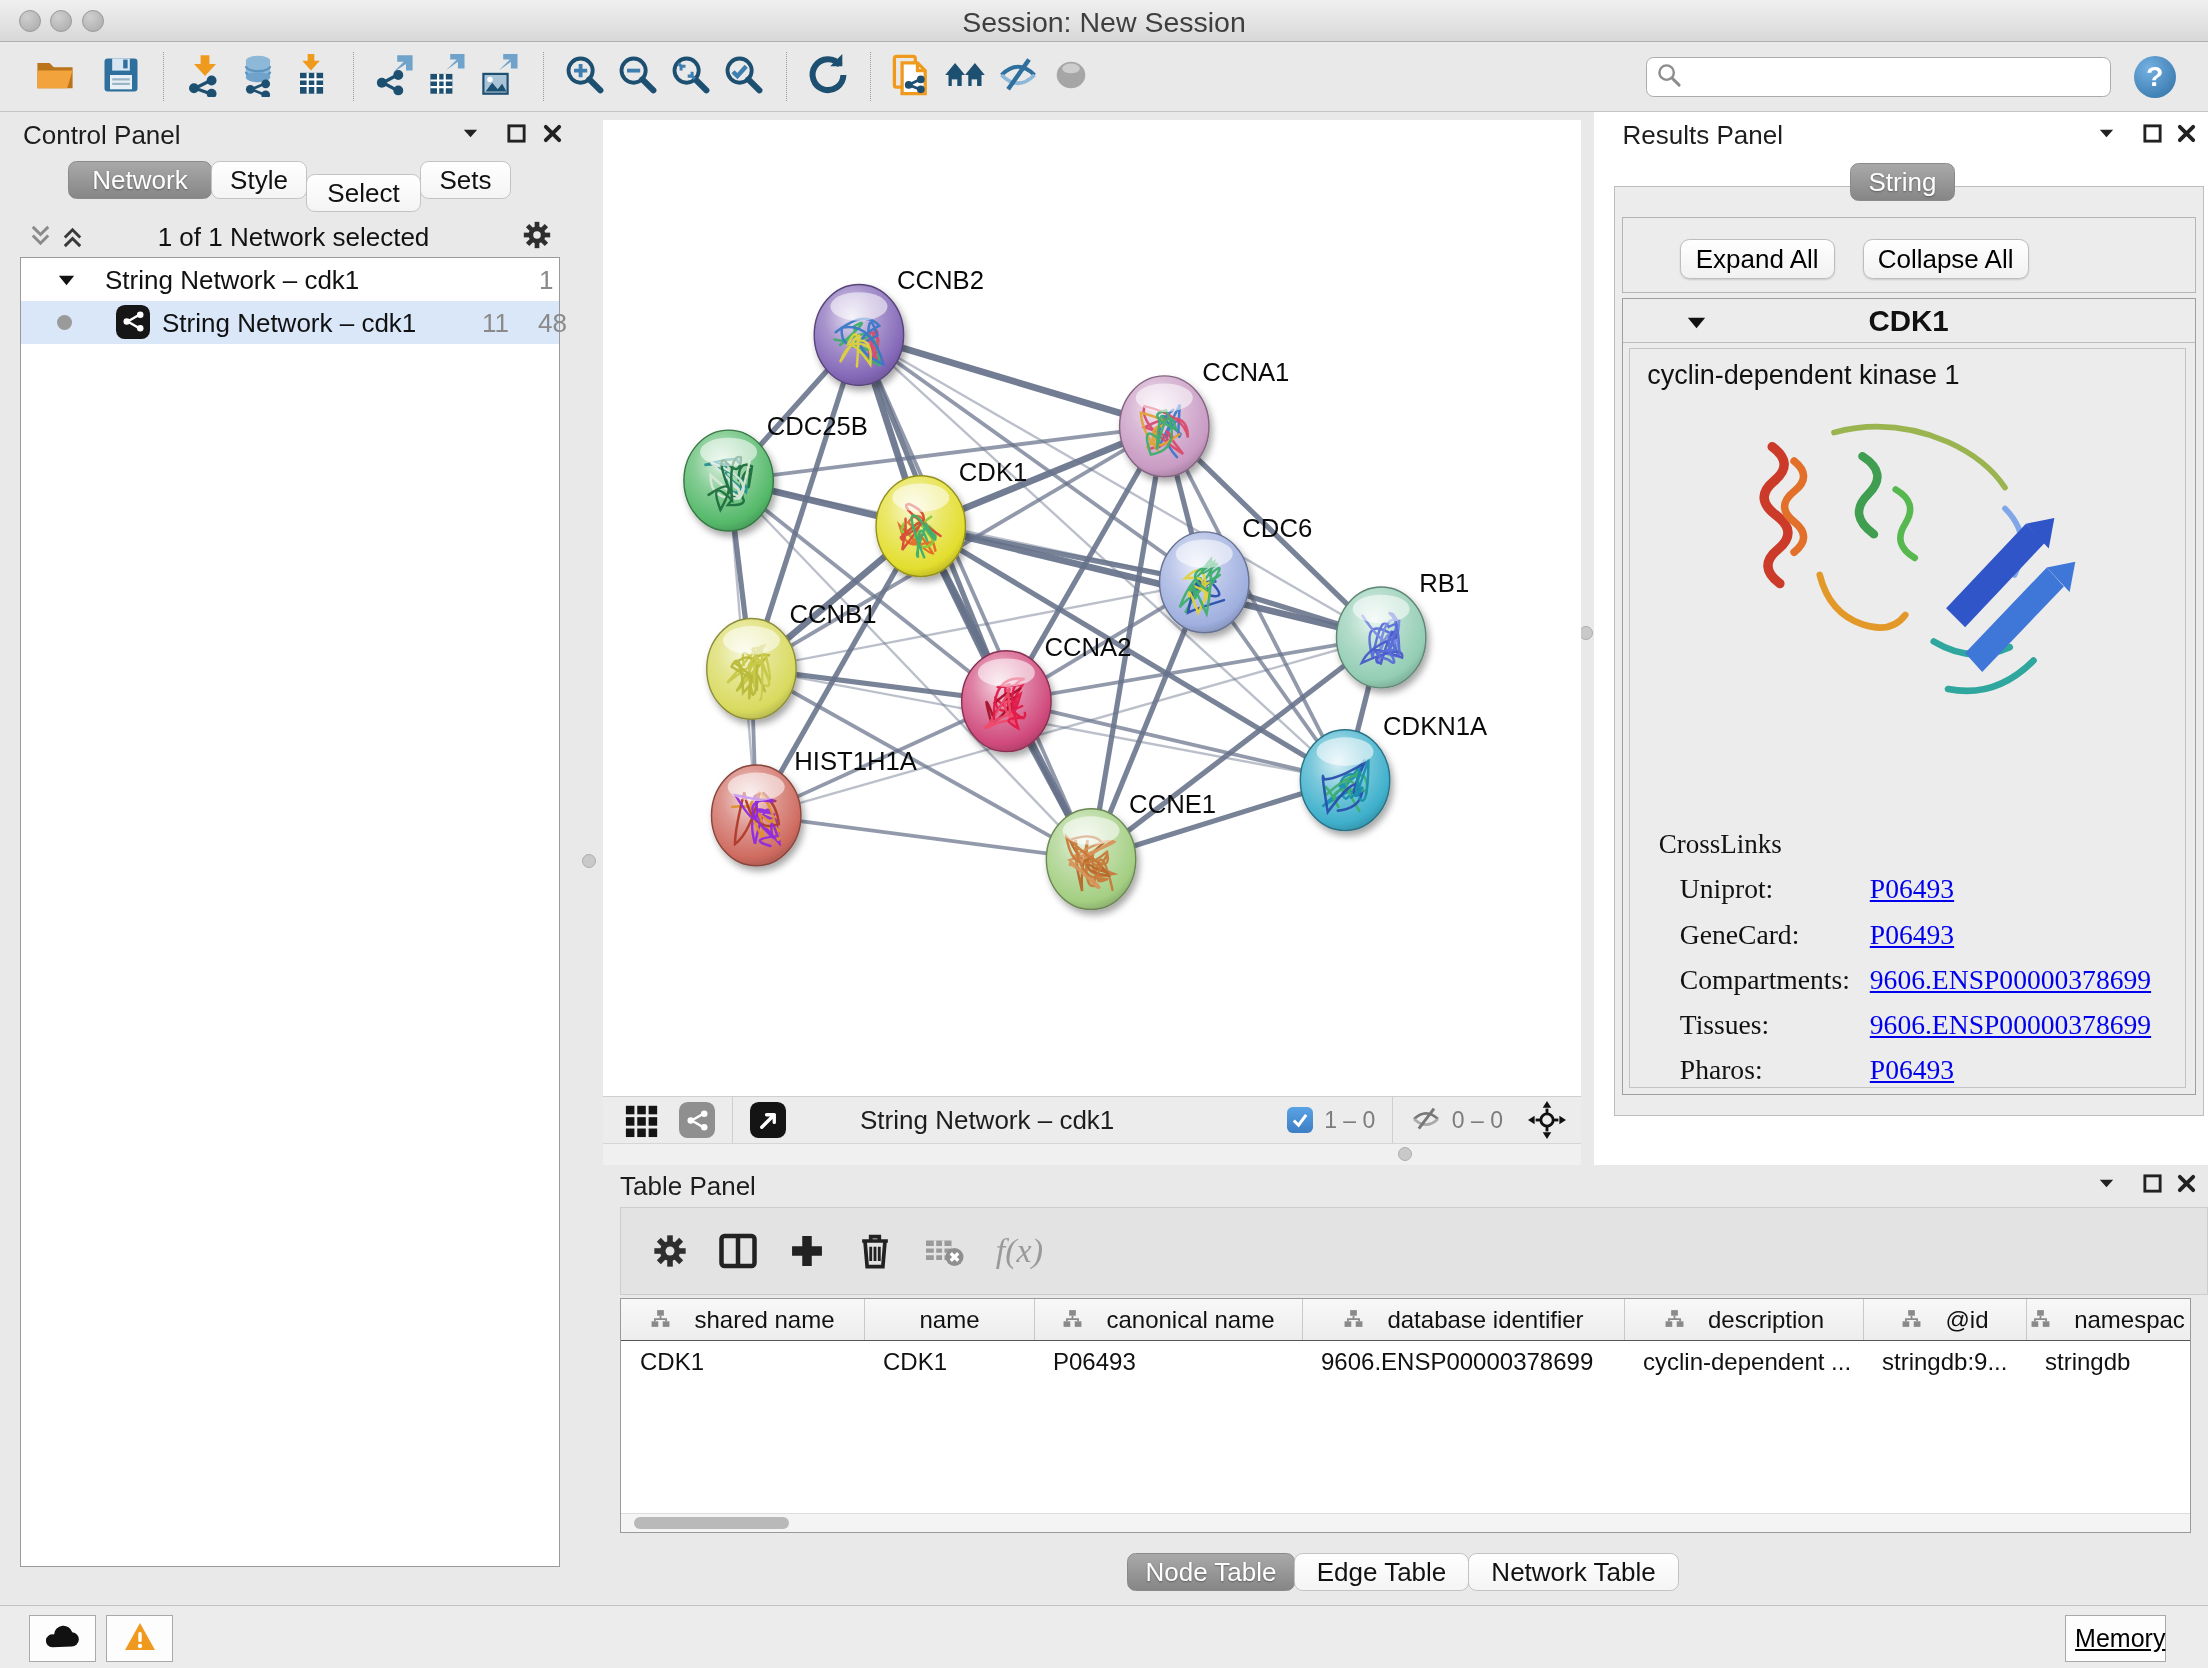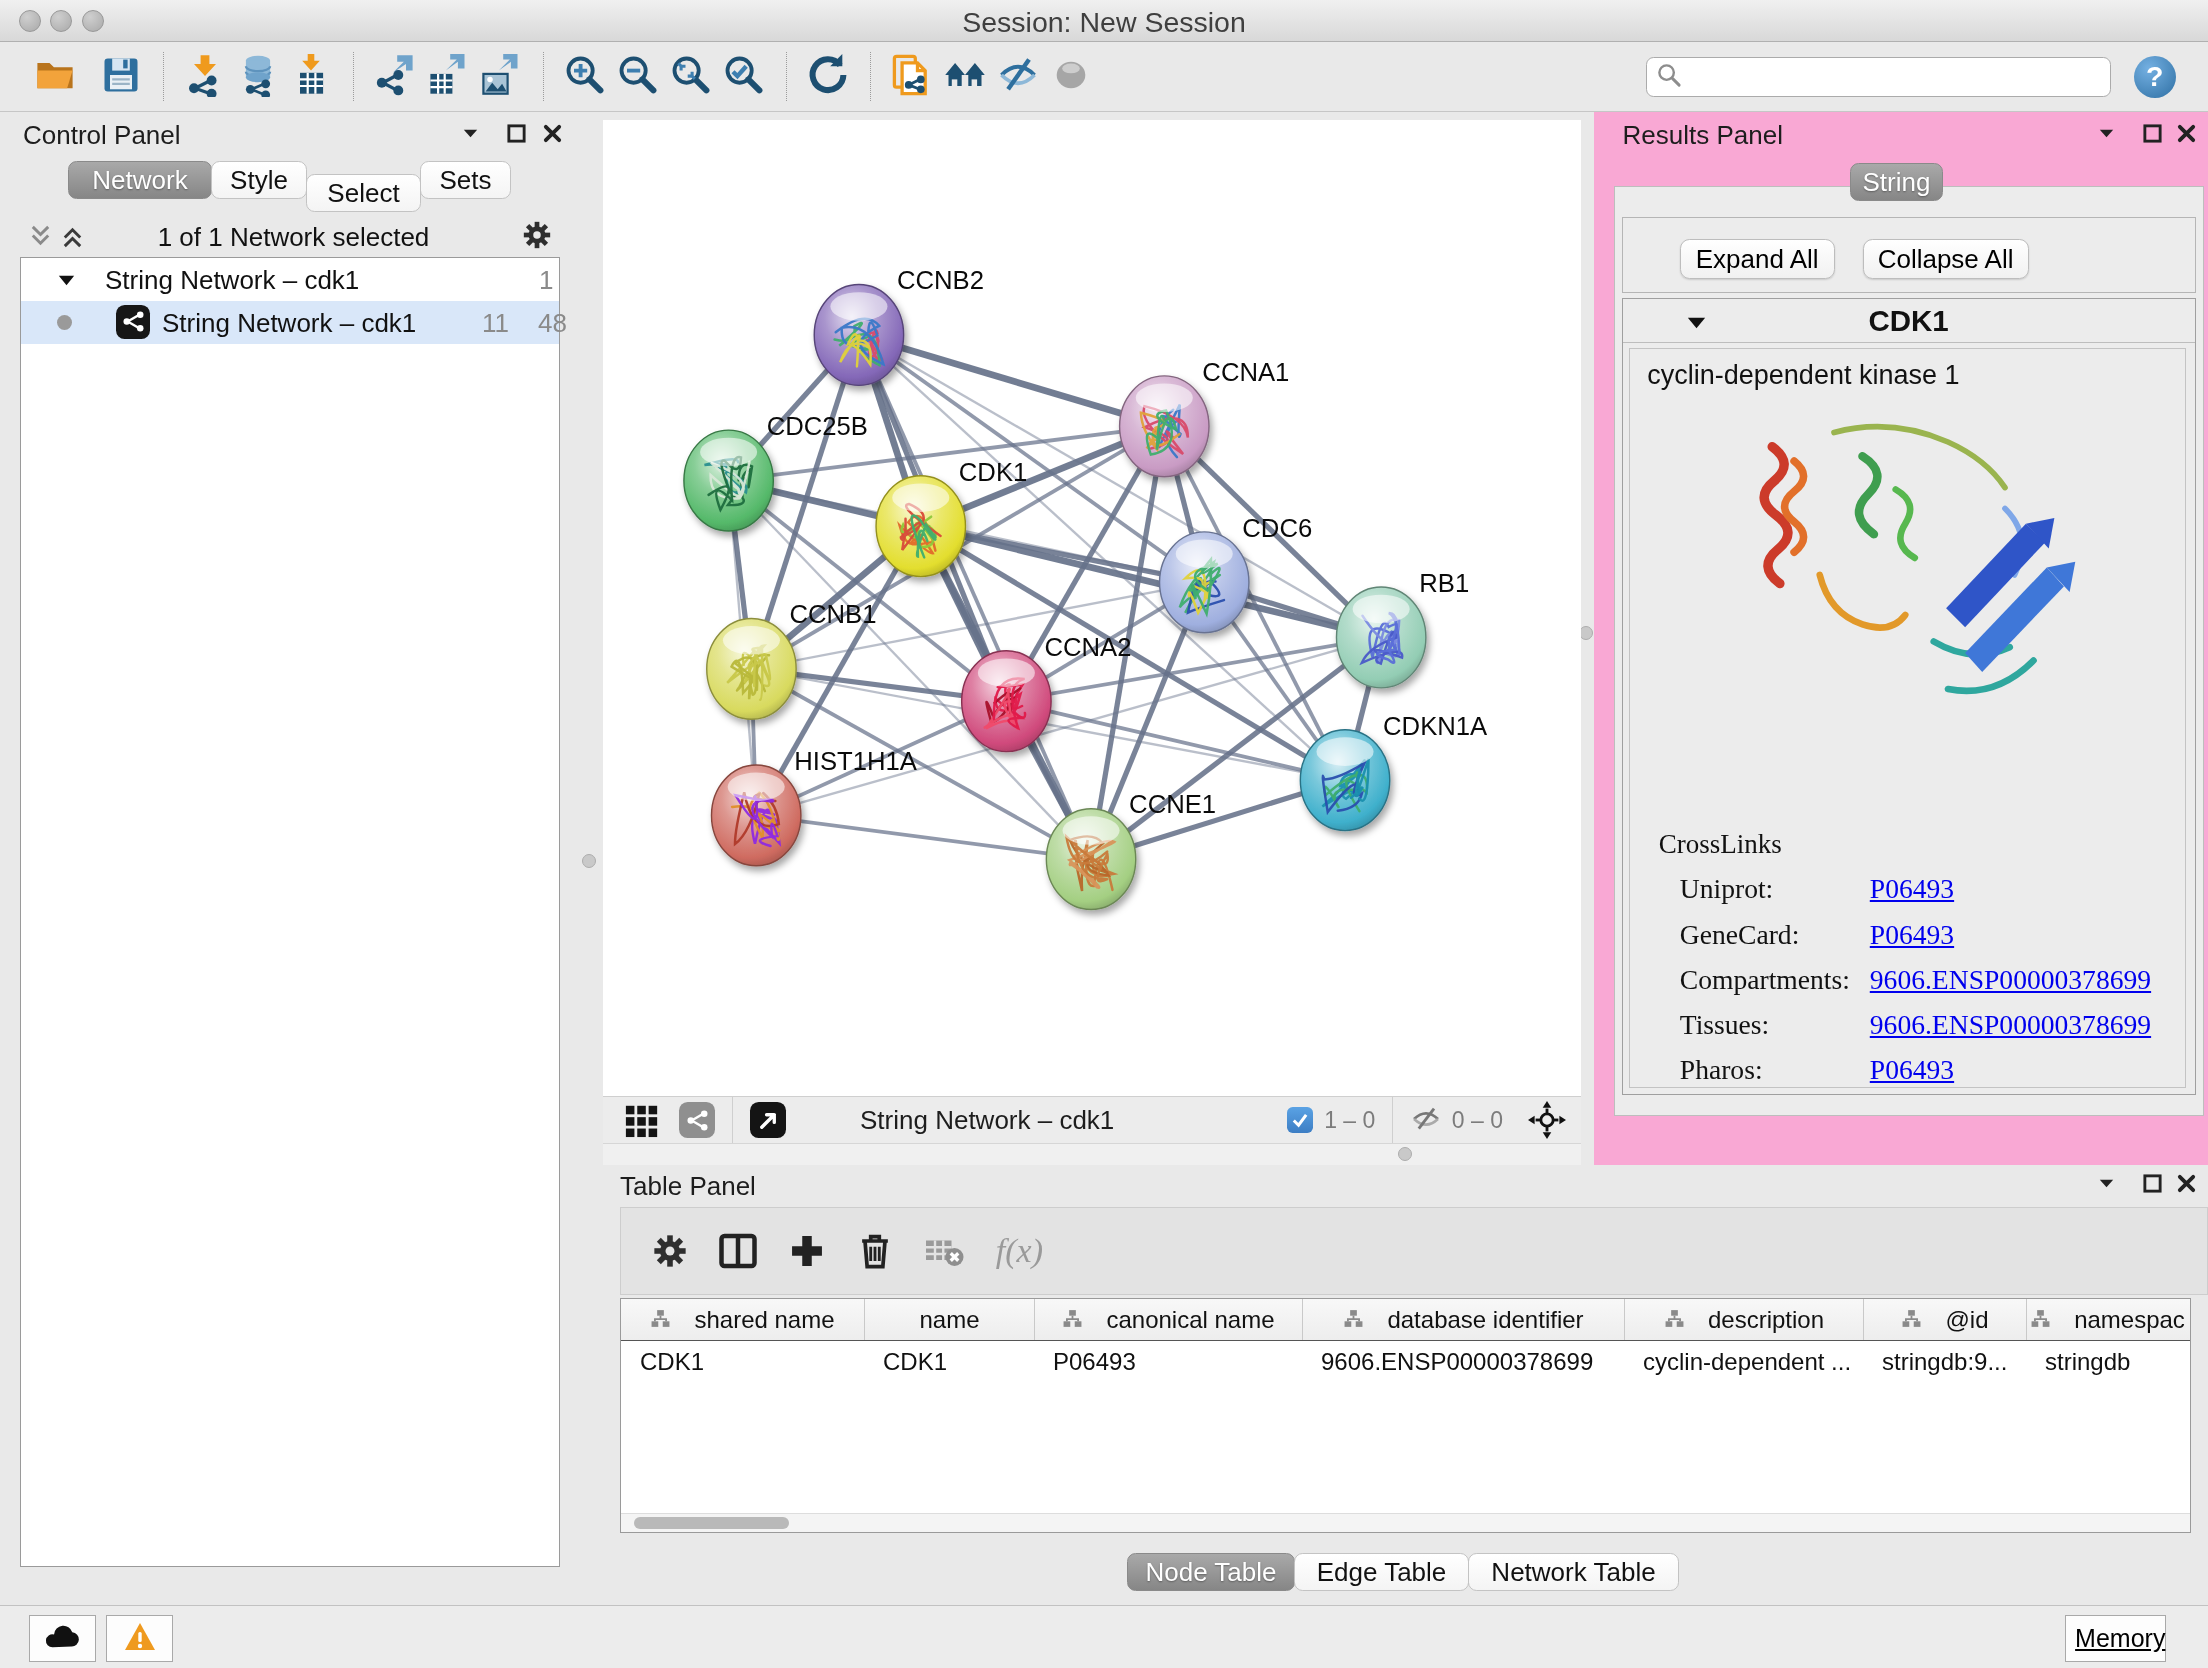--- a/index.html
+++ b/index.html
@@ -51,23 +51,23 @@
     border-top:1px solid #cfcfcf; border-bottom:1px solid #d6d6d6; display:flex; align-items:center; }
   #net-substrip { position:absolute; left:0; top:1024px; width:978px; height:21px; background:#f0f0f0; }
   .nb-sep { width:0; height:46px; border-left:1px solid #cfcfcf; margin:0 17px; }
   .nb-text { font-size:23px; color:#7c7c7c; }
   .blackbox { width:36px; height:36px; background:#141414; border-radius:8.6px; display:flex; align-items:center; justify-content:center; border:none; cursor:pointer; }
   .graybox  { width:36px; height:36px; background:#8f8f8f; border-radius:8.6px; display:flex; align-items:center; justify-content:center; border:none; cursor:pointer; }
   #nb-checkbox { width:26px; height:26px; border-radius:5.7px; background:linear-gradient(#5aa2e4,#3d7ec4); display:flex; align-items:center; justify-content:center; border:none; cursor:pointer; }
   .handle-dot { position:absolute; width:14.3px; height:14.3px; border-radius:50%; background:#c9c9c9; border:1px solid #adadad; }
 
   
-  #results-panel { position:absolute; left:1594px; top:112px; width:614px; height:1053px; background:#f9a8d4; }
+  #results-panel { position:absolute; left:1594px; top:112px; width:614px; height:1053px; background:#ffffff; }
   #rp-outer { position:absolute; left:20px; top:74px; width:590px; height:930px; border:1.9px solid #bdbdbd; background:#ececec; }
-  #rp-tab { position:absolute; left:256px; top:51px; width:93px; height:38px; z-index:2; }
+  #rp-tab { position:absolute; left:256px; top:51px; width:105px; height:38px; z-index:2; }
   #rp-btnbox { position:absolute; left:27.6px; top:105px; width:574px; height:76px; border:1.9px solid #b5b5b5; background:#ececec; }
   .rp-btn { position:absolute; top:21px; height:40px; border:1px solid #bdbdbd; border-radius:9.5px;
     background:linear-gradient(#ffffff,#f1f1f1); font-size:26px; font-family:"Liberation Sans",sans-serif; cursor:pointer; box-shadow:0 1px 1.9px rgba(0,0,0,.15); }
   #rp-card { position:absolute; left:27.6px; top:186px; width:574px; height:797px; border:1.9px solid #9f9f9f; background:#ececec; }
   #rp-card-head { position:absolute; left:0; top:0; width:100%; height:44px; border-bottom:1px solid #bdbdbd; }
   #rp-inner { position:absolute; left:6.7px; top:49px; width:557px; height:740px; border:1px solid #c3c3c3; background:#ececec; overflow:hidden; }
   #rp-desc { position:absolute; left:17px; top:11.4px; font-size:27px; }
   #crosslinks { position:absolute; left:28.5px; top:480px; font-family:"Liberation Serif",serif; }
   #crosslinks-title { font-size:27px; font-weight:normal; }
   .cl-row { display:grid; grid-template-columns:190px auto; margin-top:13.3px; margin-left:21px; font-size:27.6px; }

